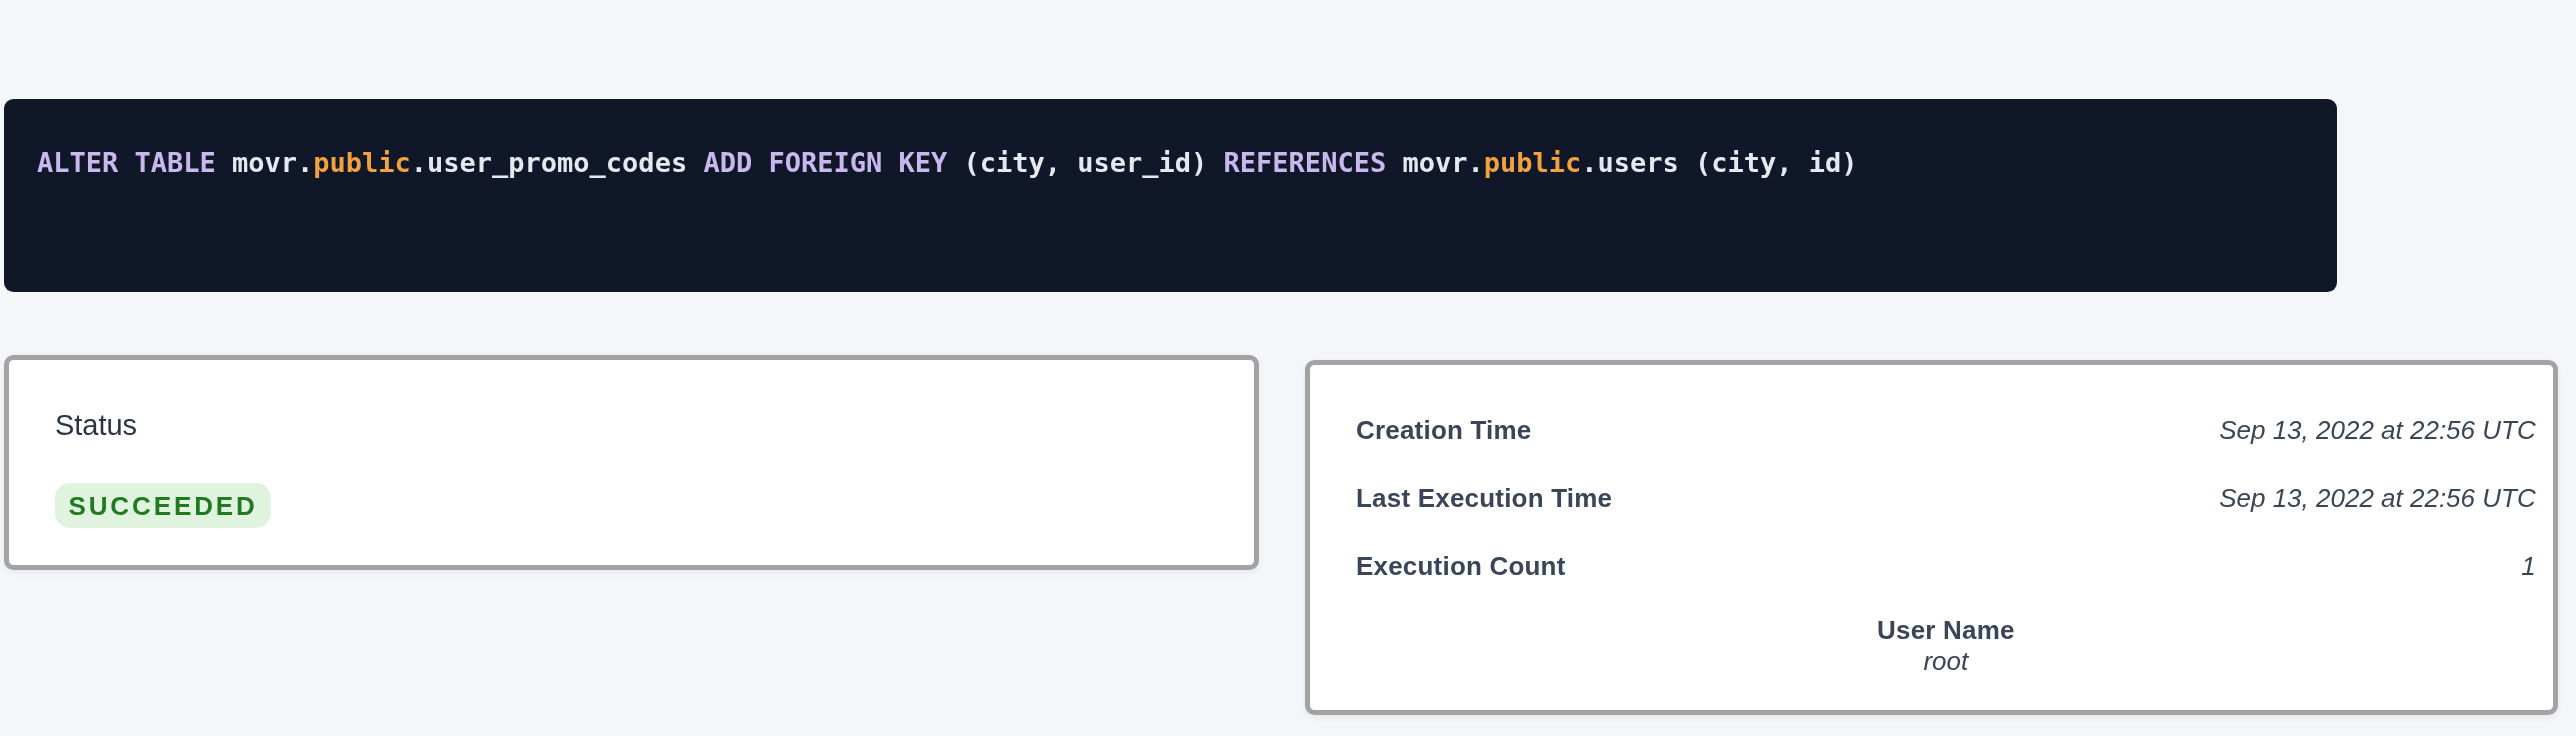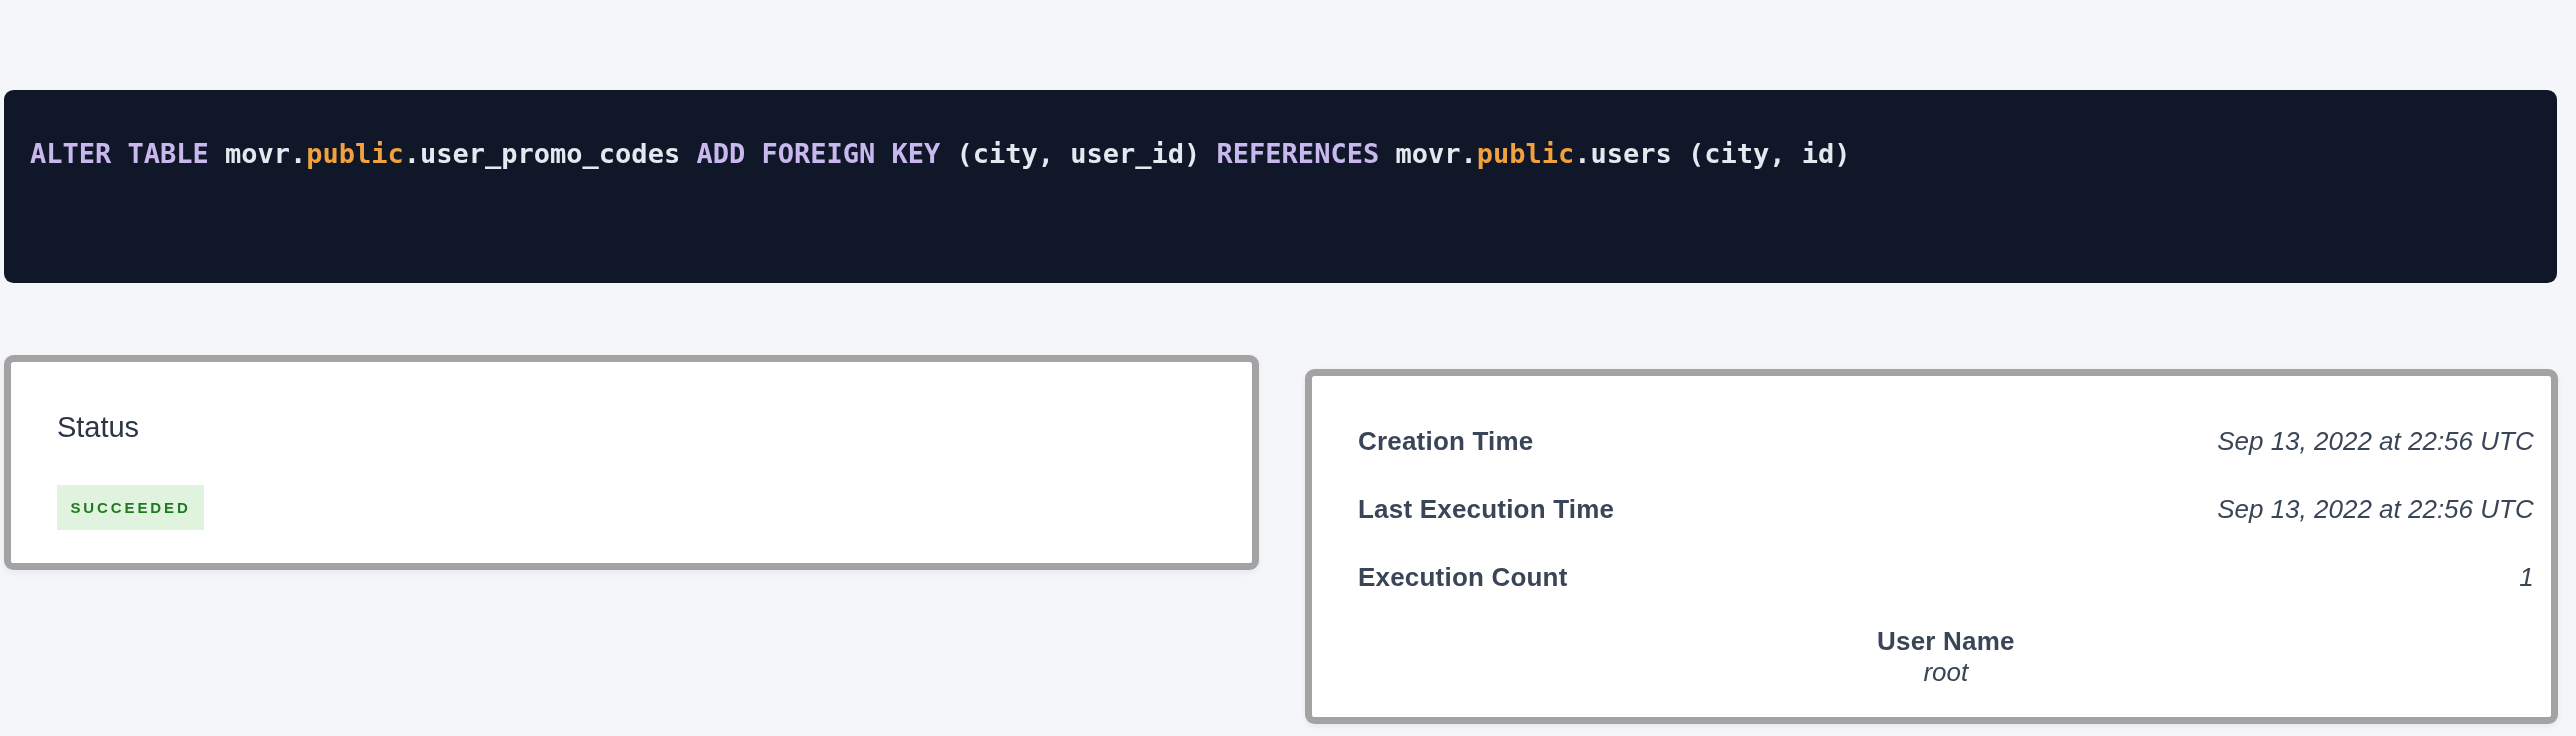--- a/index.html
+++ b/index.html
@@ -11,64 +11,64 @@
   }
   .page { position: relative; width: 2576px; height: 736px; }
 
   .job-id-title {
     position: absolute; left: 9.6px; top: 1.9px;
     font-size: 33px; font-weight: 500; color: #28303f;
     letter-spacing: 0.2px;
   }
 
   .sql-box {
-    position: absolute; left: 3.9px; top: 90px;
-    width: 2553px; height: 193px;
+    position: absolute; left: 3.9px; top: 99px;
+    width: 2333px; height: 193px;
     background: #0f1729;
     border-radius: 9.6px;
-    padding: 45px 26px;
+    padding: 45px 33px;
   }
   .sql-code {
     font-family: "DejaVu Sans Mono", monospace;
     font-size: 27px; line-height: 37px; font-weight: 700;
     white-space: pre; color: #e4e9f0;
   }
   .tok-keyword { color: #c9b8ed; }
   .tok-schema  { color: #f1a13d; }
   .tok-ident   { color: #e4e9f0; }
 
   .card {
     position: absolute;
     background: #ffffff;
-    border: 7px solid #a3a3a3;
+    border: 5px solid #a3a3a3;
     border-radius: 9.6px;
     box-shadow: 0 2.9px 6.7px rgba(22, 33, 58, 0.06);
   }
   .card-status {
     left: 3.9px; top: 355px; width: 1255px; height: 215px;
     padding: 46px;
   }
   .status-heading {
     font-size: 29px; font-weight: 400; color: #2c3547;
     line-height: 39px;
   }
   .status-badge {
     display: inline-block;
     margin-top: 38px;
     padding: 11.6px 13.5px;
     background: #dff3de;
     color: #207b20;
-    font-size: 15px; font-weight: 700;
+    font-size: 26px; font-weight: 700;
     letter-spacing: 2.9px;
     line-height: 22px;
-    border-radius: 0;
+    border-radius: 15px;
   }
 
   .card-details {
-    left: 1305px; top: 369px; width: 1253px; height: 355px;
+    left: 1305px; top: 360px; width: 1253px; height: 355px;
     padding: 46px 17.3px 46px 46px;
   }
   .detail-row {
     display: flex; justify-content: space-between; align-items: center;
     height: 39px; margin-bottom: 29px;
     font-size: 26px; color: #3a4557;
   }
   .detail-row:last-child { margin-bottom: 0; flex-direction: column; }
   .detail-label { font-weight: 700; letter-spacing: 0.2px; }
   .detail-value { font-weight: 400; font-style: italic; }

